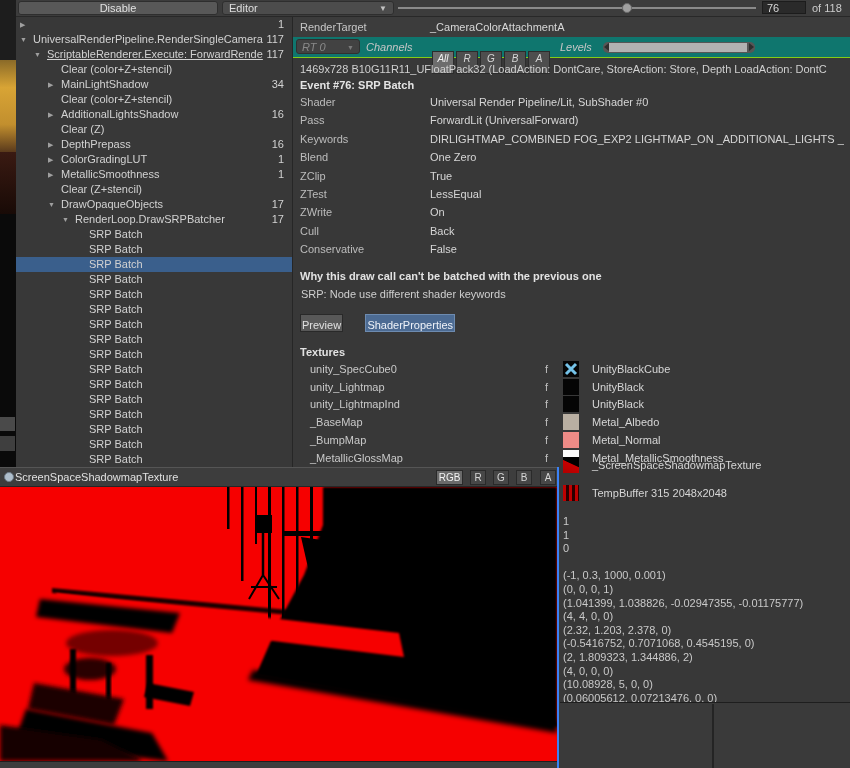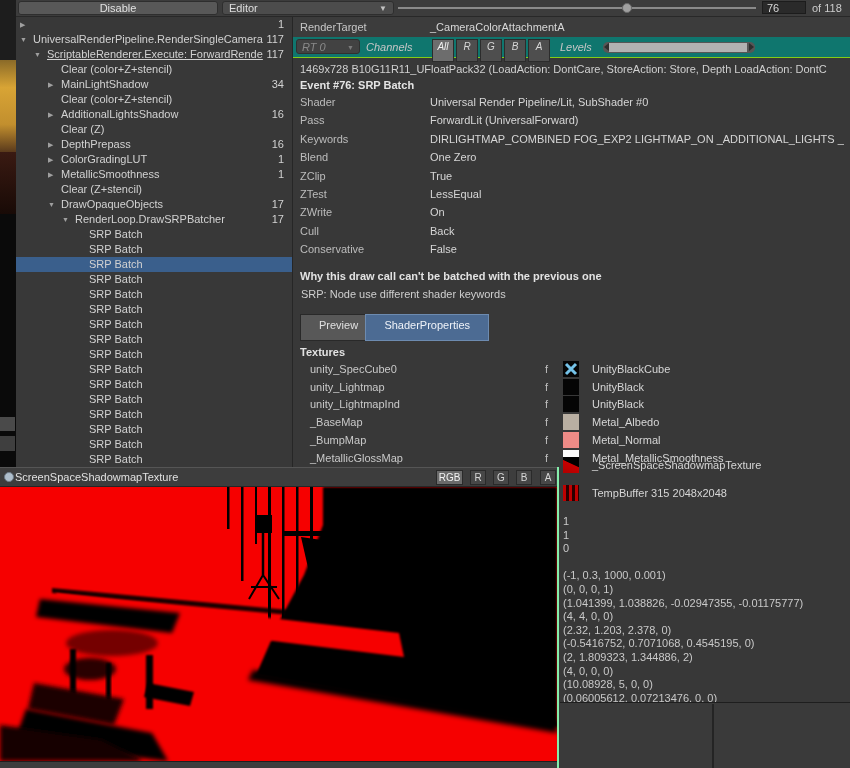--- a/index.html
+++ b/index.html
@@ -43,38 +43,38 @@
   
   .rpanel{position:absolute;left:293px;top:17px;width:557px;height:751px;background:#383838;}
   .rt-row1{position:absolute;left:0;top:0;width:557px;height:20px;background:#3c3c3c;border-bottom:1px solid #343434;}
   .rt-row2{position:absolute;left:0;top:20px;width:557px;height:20px;background:#0f766e;border-bottom:1px solid #84cc16;font-style:italic;}
   .rt-label{position:absolute;left:7px;top:4px;color:#c6c6c6;}
   .rt-value{position:absolute;left:137px;top:4px;color:#d8d8d8;}
   .rt0-dd{position:absolute;left:3px;top:2px;width:64px;height:15px;line-height:14px;color:#8a8a8a;
     background:#424242;border:1px solid #303030;border-radius:3px;box-sizing:border-box;padding-left:5px;}
   .rt0-dd .dd-arrow{position:absolute;right:5px;top:1px;font-size:7px;color:#7a7a7a;}
   .ch-label{position:absolute;left:73px;top:4px;color:#c6c6c6;}
-  .chbtn{position:absolute;top:2px;width:22px;height:23px;line-height:14px;text-align:center;
+  .chbtn{position:absolute;top:14px;width:22px;height:23px;line-height:14px;text-align:center;
     background:#4e4e4e;border:1px solid #2c2c2c;box-sizing:border-box;color:#d6d6d6;font-size:10px;}
   .chbtn.on{background:#6d6d6d;color:#f0f0f0;}
   .lv-label{position:absolute;left:267px;top:4px;color:#c6c6c6;}
   .lv-slider{position:absolute;left:310px;top:5px;width:152px;height:11px;background:#565656;border-radius:5px;}
   .lv-fill{position:absolute;left:6px;top:1px;width:138px;height:9px;background:#b2b2b2;}
   .lv-capL{position:absolute;left:1px;top:1px;width:0;height:0;border-top:4.5px solid transparent;
     border-bottom:4.5px solid transparent;border-right:5px solid #2e2e2e;}
   .lv-capR{position:absolute;right:1px;top:1px;width:0;height:0;border-top:4.5px solid transparent;
     border-bottom:4.5px solid transparent;border-left:5px solid #2e2e2e;}
   .surface-info{position:absolute;left:7px;top:46px;width:556px;white-space:nowrap;overflow:hidden;color:#d0d0d0;}
   .event-title{position:absolute;left:7px;top:62px;font-weight:bold;color:#e4e4e4;}
   .kvrow{position:absolute;left:0;width:557px;height:18px;white-space:nowrap;}
   .kvrow .k{position:absolute;left:7px;color:#bcbcbc;}
   .kvrow .v{position:absolute;left:137px;width:420px;overflow:hidden;color:#d6d6d6;}
   .why-title{position:absolute;left:7px;top:253px;font-weight:bold;color:#e2e2e2;}
   .why-reason{position:absolute;left:8px;top:271px;color:#cfcfcf;}
-  .tab{position:absolute;top:297px;height:27px;line-height:20px;padding:0 18px;box-sizing:border-box;
+  .tab{position:absolute;top:297px;height:18px;line-height:20px;padding:0 1px;box-sizing:border-box;
     background:#585858;border:1px solid #292929;color:#e0e0e0;}
   .tab.on{background:var(--tabsel);border-color:#6d8bb0;color:#eef2f8;}
   .tex-header{position:absolute;left:7px;top:329px;font-weight:bold;color:#e2e2e2;}
   .texrow{position:absolute;left:0;width:557px;height:17px;}
   .texrow .tname{position:absolute;left:17px;top:2px;color:#c9c9c9;}
   .texrow .tflag{position:absolute;left:252px;top:2px;color:#bdbdbd;}
   .texrow .thumb{position:absolute;left:270px;top:0px;width:16px;height:16px;background:#000;overflow:hidden;}
   .texrow .tvalue{position:absolute;left:299px;top:2px;color:#d6d6d6;}
   .thumb.t-black{background:#050505;}
   .thumb.t-cube-black{background:#050505;}
@@ -84,21 +84,21 @@
   .thumb.t-white{background:#fbfbfb;}
   .thumb.t-shadowmap{background:linear-gradient(205deg,#000 0%,#000 42%,#c70000 46%,#b00000 100%);}
   .thumb.t-tempbuffer{background:repeating-linear-gradient(90deg,#c00000 0 3px,#2a0000 3px 6px);}
   .values-block{position:absolute;left:270px;top:498px;width:287px;color:#c9c9c9;
     line-height:13.6px;white-space:pre-line;}
   .br-panel{position:absolute;left:267px;top:685px;width:290px;height:66px;background:#3a3a3a;
     border-top:1px solid #1e1e1e;box-sizing:border-box;}
   .br-div{position:absolute;left:152px;top:1px;width:2px;height:65px;background:#242424;}
   
   .preview-win{position:absolute;left:0;top:467px;width:559px;height:301px;background:#fde047;
-    border-right:2px solid #86efac;box-sizing:border-box;}
+    border-right:2px solid #3b82f6;box-sizing:border-box;}
   .pv-titlebar{position:absolute;left:0;top:0;width:557px;height:20px;background:#3d3d3d;
     border-top:1px solid #555;border-bottom:1px solid #262626;box-sizing:border-box;}
   .pv-dot{position:absolute;left:4px;top:4px;width:10px;height:10px;border-radius:50%;
     background:#aebecb;border:1px solid #6e7c88;box-sizing:border-box;}
   .pv-title{position:absolute;left:15px;top:3px;color:#e0e0e0;}
   .pvbtn{position:absolute;top:2px;height:15px;line-height:14px;text-align:center;
     background:#474747;border:1px solid #2a2a2a;box-sizing:border-box;color:#d6d6d6;font-size:10px;}
   .pvbtn.on{background:#6a6a6a;color:#f2f2f2;}
   .pv-image{position:absolute;left:0;top:20px;width:557px;height:274px;background:#000;}
   .pv-image svg{display:block;}

